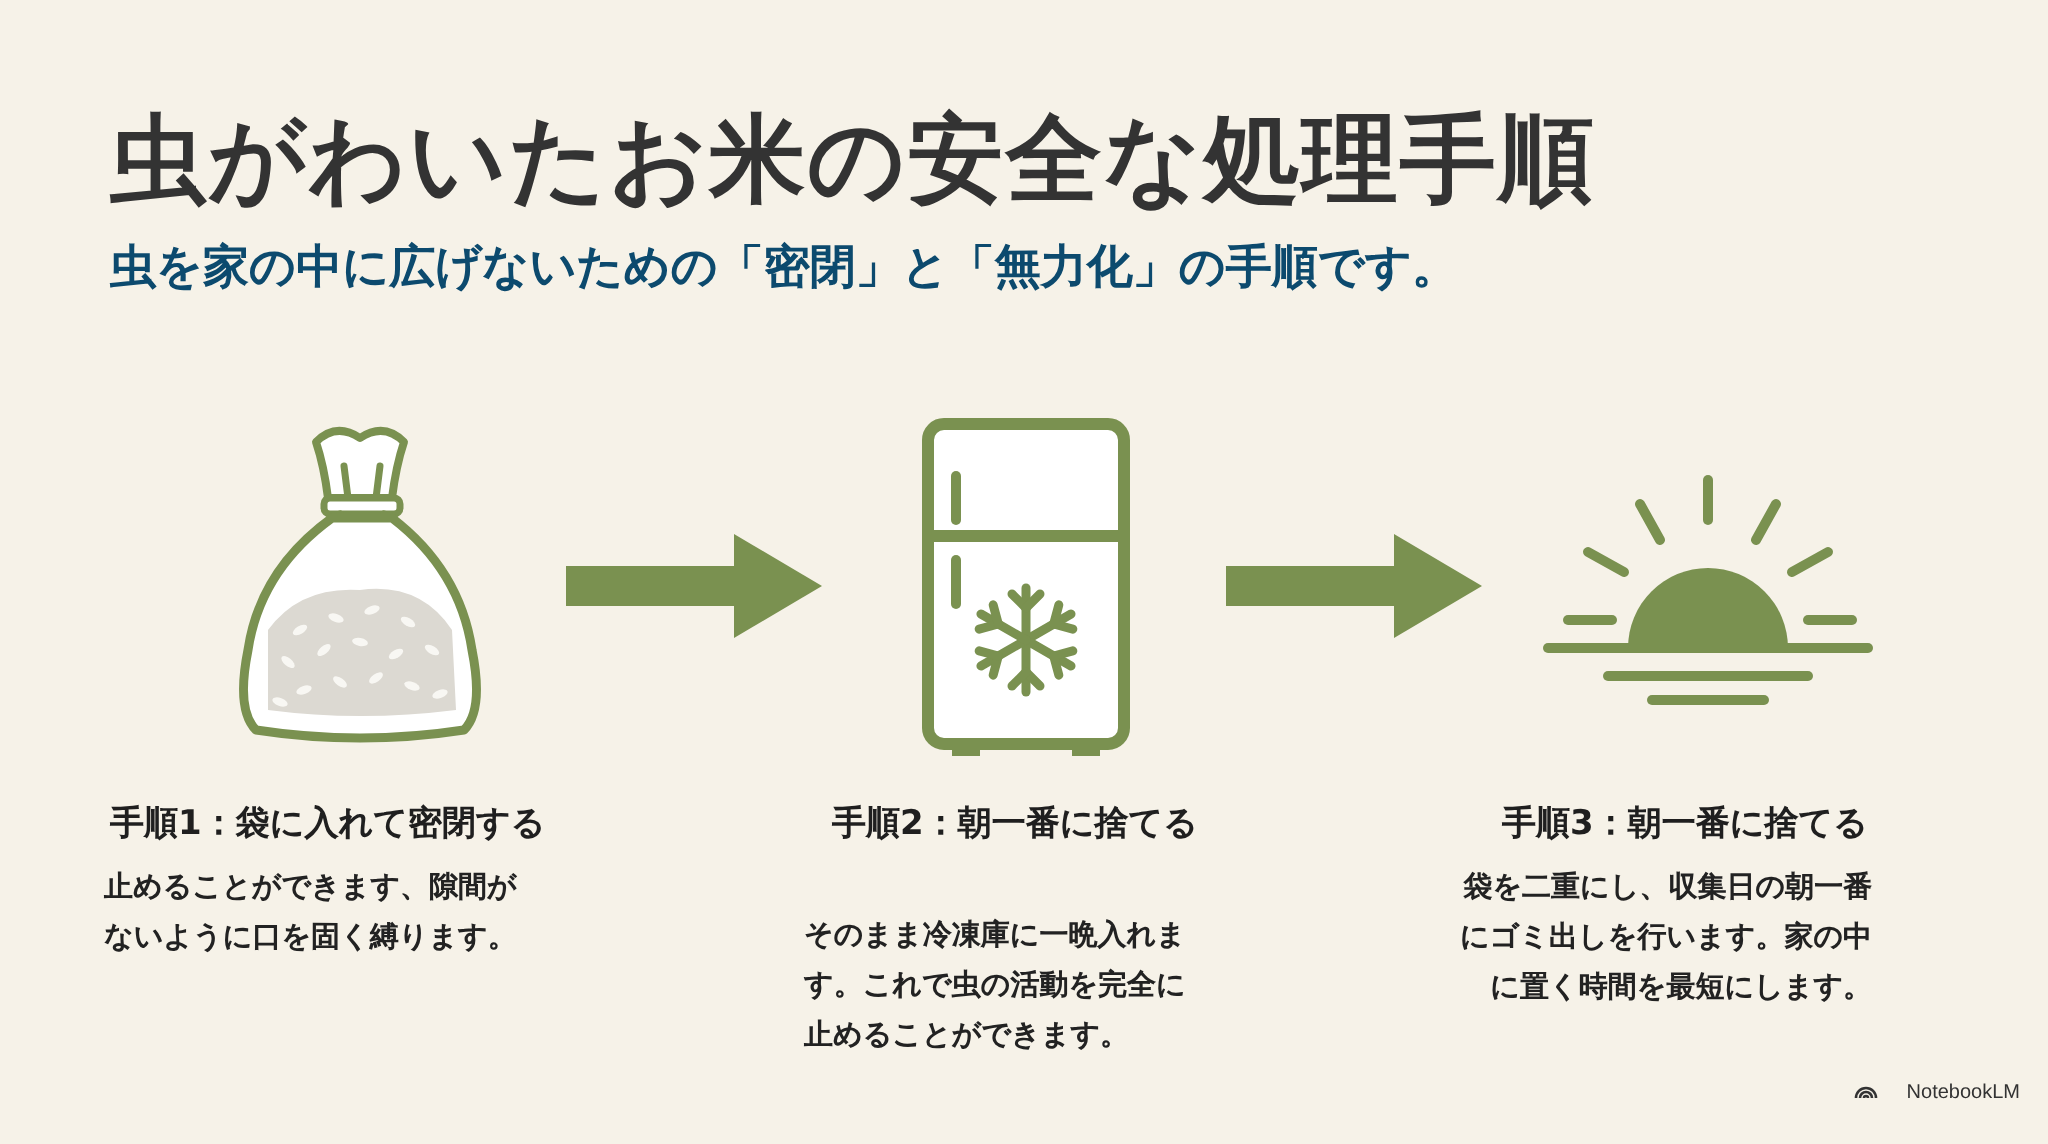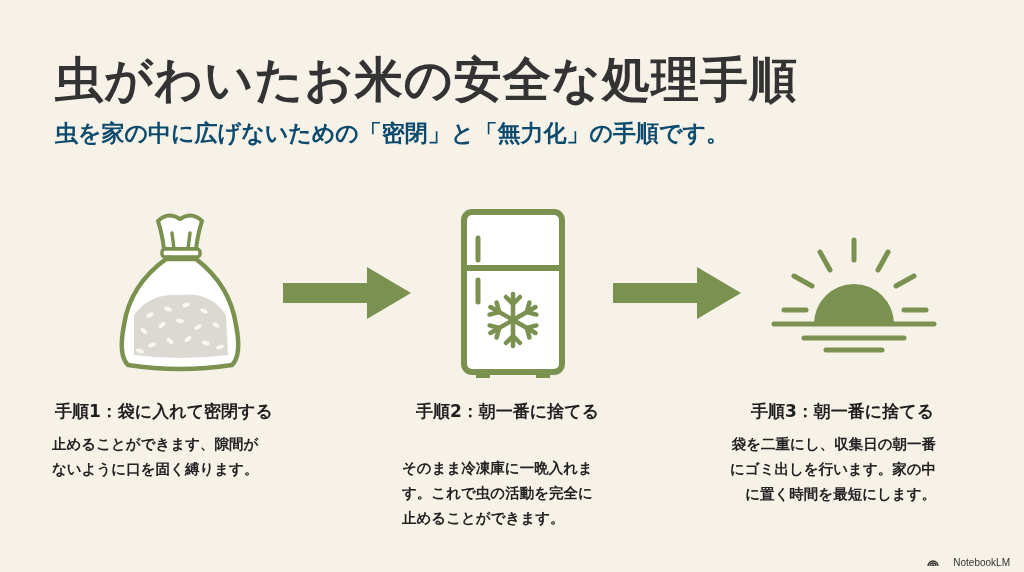--- a/index.html
+++ b/index.html
@@ -24,21 +24,21 @@
   .icon svg { display: block; }
   .step-title {
     position: absolute; font-size: 17px; font-weight: bold;
     color: #1f1f1f; white-space: nowrap; text-align: left;
   }
   .step-body {
     position: absolute; font-size: 14.5px; font-weight: bold;
     color: #222222; line-height: 25px; white-space: pre-line;
   }
   .brand {
-    position: absolute; right: 14px; bottom: 4px;
+    position: absolute; right: 14px; bottom: 20px;
     font-size: 10px; color: #333; display: flex; align-items: center; gap: 14px;
     font-family: "Liberation Sans", sans-serif;
   }
 </style>
 </head>
 <body>
 
 <h1 class="title">虫がわいたお米の安全な処理手順</h1>
 <h2 class="subtitle">虫を家の中に広げないための「密閉」と「無力化」の手順です。</h2>
 

